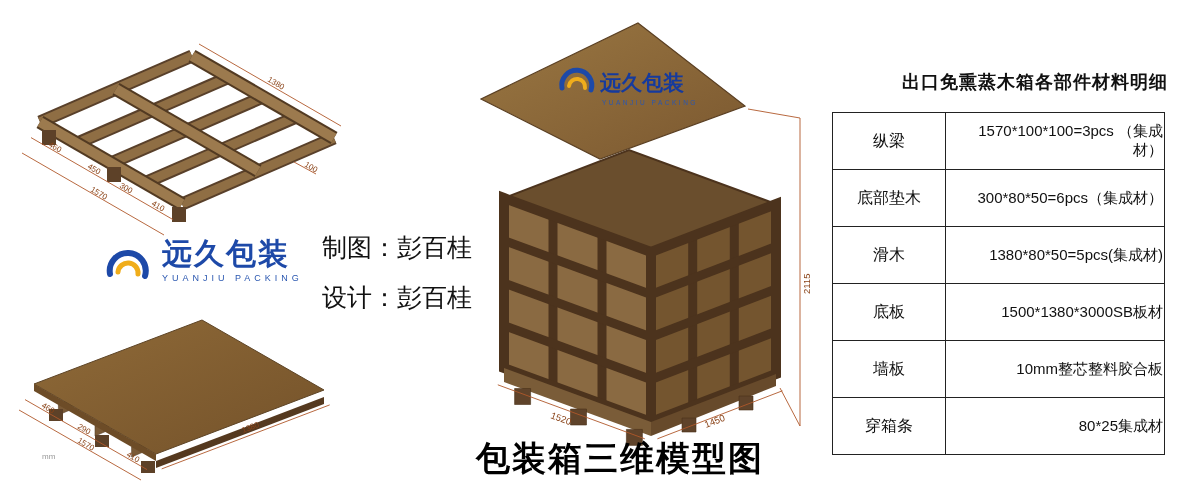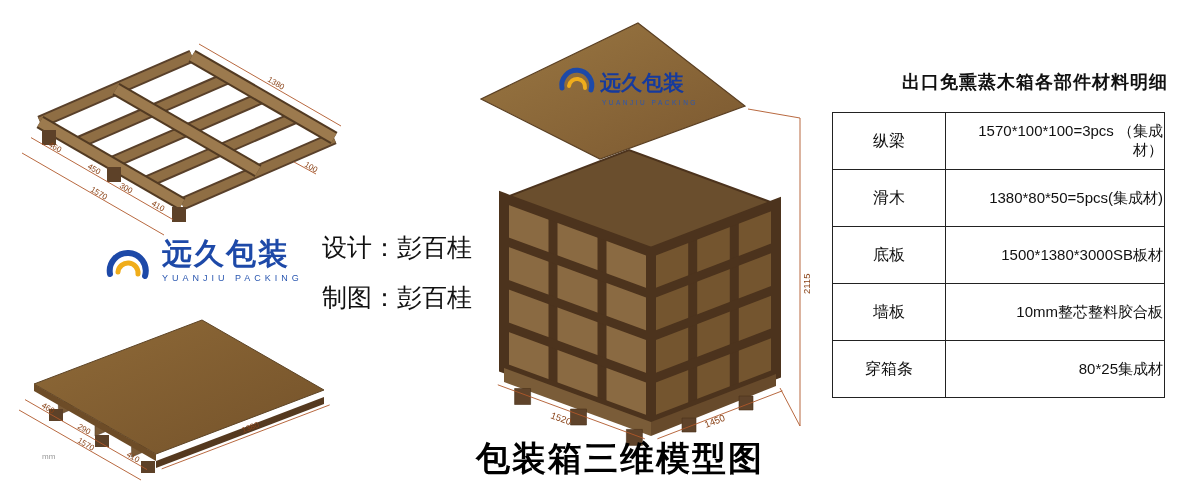--- a/index.html
+++ b/index.html
@@ -195,32 +195,36 @@
       <path d="M10 36 A 18 18 0 1 1 45 38" stroke="#1d49a8" stroke-width="6" fill="none" stroke-linecap="round"></path>
       <path d="M18 34 A 10 10 0 1 1 38 36" stroke="#f0ad1b" stroke-width="5" fill="none" stroke-linecap="round"></path>
     </svg>
     <div class="logo-texts">
       <div class="logo-name">远久包装</div>
       <div class="logo-sub">YUANJIU PACKING</div>
     </div>
   </div>
 
   <div class="credits">
+    <div>制图：彭百桂</div>
     <div>设计：彭百桂</div>
-    <div>制图：彭百桂</div>
   </div>
 
   <div class="table-title">出口免熏蒸木箱各部件材料明细</div>
   <table class="mat-table">
     <tbody>
       <tr>
         <td class="part">纵梁</td>
         <td class="spec">1570*100*100=3pcs （集成材）</td>
       </tr>
       <tr>
+        <td class="part">底部垫木</td>
+        <td class="spec">300*80*50=6pcs（集成材）</td>
+      </tr>
+      <tr>
         <td class="part">滑木</td>
         <td class="spec">1380*80*50=5pcs(集成材)</td>
       </tr>
       <tr>
         <td class="part">底板</td>
         <td class="spec">1500*1380*3000SB板材</td>
       </tr>
       <tr>
         <td class="part">墙板</td>
         <td class="spec">10mm整芯整料胶合板</td>

